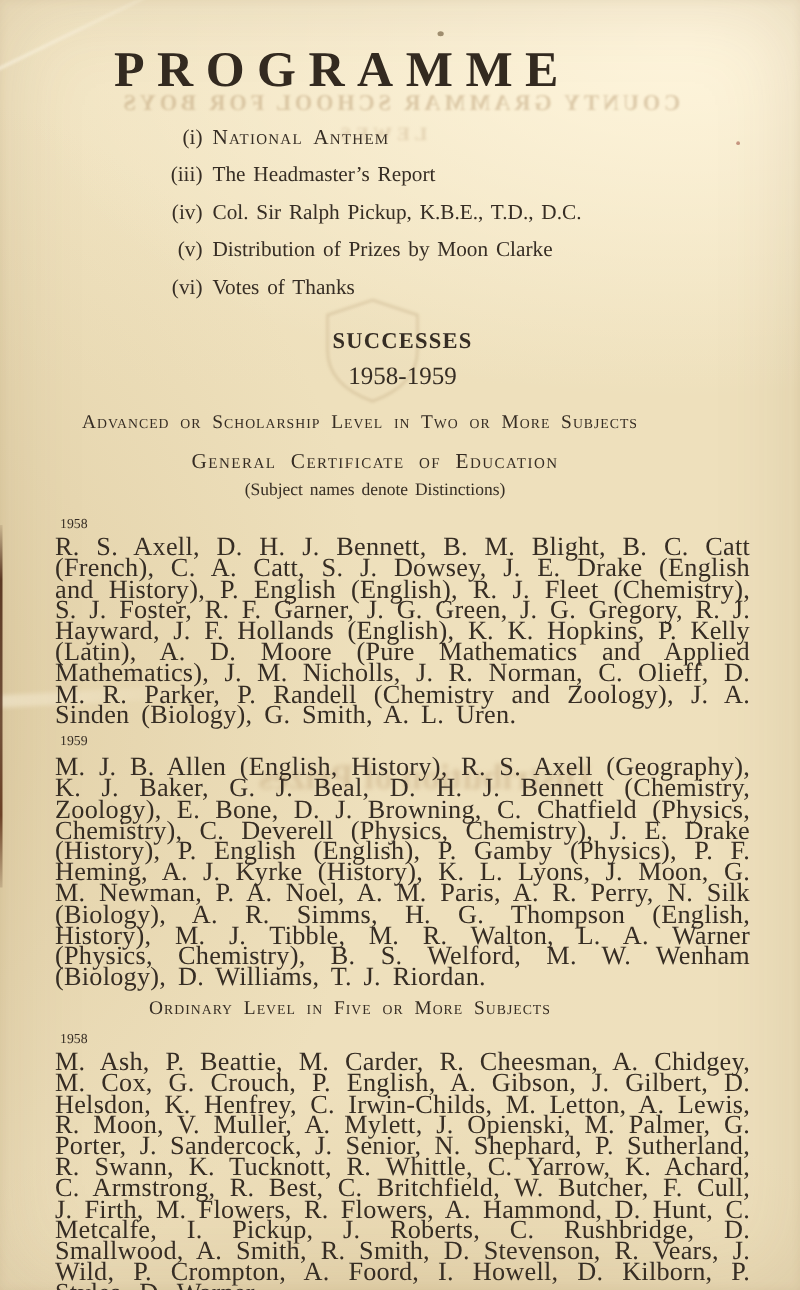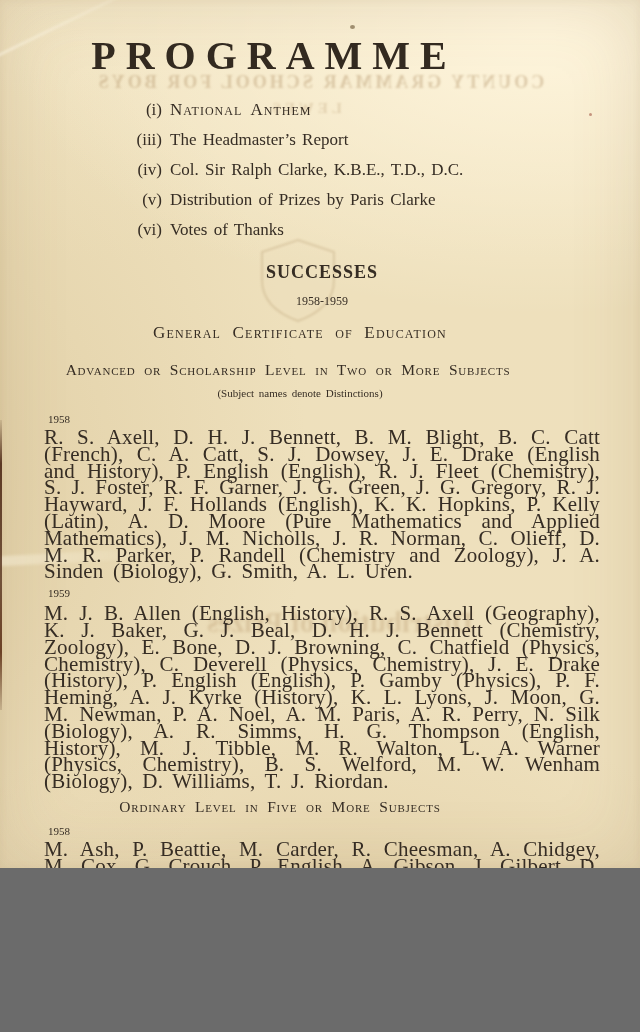--- a/index.html
+++ b/index.html
@@ -1,18 +1,18 @@
 <!DOCTYPE html>
 <html><head>
 <meta charset="utf-8">
 <style>
   html,body{margin:0;padding:0;background:#6b6b6b;}
   .paper{
     position:relative;
-    width:640px;height:868px;
+    width:640px;height:1032px;
     margin:0 auto;
     overflow:hidden;
     font-family:"Liberation Serif","DejaVu Serif",serif;
     color:#362d24;
     background:
       radial-gradient(900px 480px at 85% 3%, rgba(255,246,222,.95), rgba(255,246,222,0) 60%),
       radial-gradient(700px 900px at -12% 55%, rgba(213,192,146,.55), rgba(213,192,146,0) 55%),
       radial-gradient(640px 300px at 50% 102%, rgba(222,202,158,.5), rgba(222,202,158,0) 62%),
       linear-gradient(180deg,#f2e5c4 0%,#eee0bc 30%,#eee0bd 100%);
   }
@@ -31,25 +31,25 @@
   .prog-list{list-style:none;margin:22px 0 0;padding:0 0 0 76px;}
   .prog-list li{display:flex;height:20px;margin-bottom:10px;font-size:17px;line-height:20px;}
   .prog-list .num{width:42px;text-align:right;flex:none;}
   .prog-list .lbl{margin-left:8px;word-spacing:2px;text-align:right;}
   .sc{font-variant:small-caps;}
   .lbl.sc{letter-spacing:1px;word-spacing:4px;}
 
   
   .c{text-align:center;}
   .h-successes{margin-top:20px;font-size:18px;line-height:24px;font-weight:bold;letter-spacing:1px;}
-  .h-years{margin-top:6px;font-size:12px;line-height:22px;}
+  .h-years{margin-top:6px;font-size:20px;line-height:22px;}
   .h-cert{margin-top:10px;font-size:17px;line-height:22px;letter-spacing:1.2px;word-spacing:6px;transform:translateX(-22px);}
   .h-level{margin-top:15px;font-size:15.5px;line-height:21px;letter-spacing:.8px;word-spacing:4px;transform:translateX(-34px);}
   .h-level.ordinary{margin-top:6px;transform:translateX(-42px);}
-  .h-note{margin-top:3px;font-size:11px;line-height:20px;word-spacing:2px;transform:translateX(-22px);}
+  .h-note{margin-top:3px;font-size:14px;line-height:20px;word-spacing:2px;transform:translateX(-22px);}
 
   
   .year{margin:7px 0 0 4px;font-size:11px;line-height:18px;}
   .year.y59{margin-top:4px;}
   .year.yb{margin-top:5px;}
   .names{
     margin:1px 0 0;font-size:21px;line-height:16.8px;
     text-align:justify;text-align-last:left;word-spacing:4px;letter-spacing:.2px;
     hyphens:none;
   }
@@ -100,37 +100,37 @@
       <li>
         <span class="num">(i)</span>
         <span class="lbl sc">National Anthem</span>
       </li>
       <li>
         <span class="num">(iii)</span>
         <span class="lbl">The Headmaster’s Report</span>
       </li>
       <li>
         <span class="num">(iv)</span>
-        <span class="lbl">Col. Sir Ralph Clarke, K.B.E., T.D., D.C.</span>
+        <span class="lbl">Col. Sir Ralph Pickup, K.B.E., T.D., D.C.</span>
       </li>
       <li>
         <span class="num">(v)</span>
-        <span class="lbl">Distribution of Prizes by Paris Clarke</span>
+        <span class="lbl">Distribution of Prizes by Moon Clarke</span>
       </li>
       <li>
         <span class="num">(vi)</span>
         <span class="lbl">Votes of Thanks</span>
       </li>
     </ul>
 
     <div class="c h-successes">SUCCESSES</div>
     <div class="c h-years">1958-1959</div>
+    <div class="c h-level sc">Advanced or Scholarship Level in Two or More Subjects</div>
+
     <div class="c h-cert sc">General Certificate of Education</div>
-
-    <div class="c h-level sc">Advanced or Scholarship Level in Two or More Subjects</div>
     <div class="c h-note">(Subject names denote Distinctions)</div>
 
     <div class="year">1958</div>
     <p class="names">R. S. Axell, D. H. J. Bennett, B. M. Blight, B. C. Catt (French), C. A. Catt, S. J. Dowsey, J. E. Drake (English and History), P. English (English), R. J. Fleet (Chemistry), S. J. Foster, R. F. Garner, J. G. Green, J. G. Gregory, R. J. Hayward, J. F. Hollands (English), K. K. Hopkins, P. Kelly (Latin), A. D. Moore (Pure Mathematics and Applied Mathematics), J. M. Nicholls, J. R. Norman, C. Olieff, D. M. R. Parker, P. Randell (Chemistry and Zoology), J. A. Sinden (Biology), G. Smith, A. L. Uren.</p>
 
     <div class="year y59">1959</div>
     <p class="names p2">M. J. B. Allen (English, History), R. S. Axell (Geography), K. J. Baker, G. J. Beal, D. H. J. Bennett (Chemistry, Zoology), E. Bone, D. J. Browning, C. Chatfield (Physics, Chemistry), C. Deverell (Physics, Chemistry), J. E. Drake (History), P. English (English), P. Gamby (Physics), P. F. Heming, A. J. Kyrke (History), K. L. Lyons, J. Moon, G. M. Newman, P. A. Noel, A. M. Paris, A. R. Perry, N. Silk (Biology), A. R. Simms, H. G. Thompson (English, History), M. J. Tibble, M. R. Walton, L. A. Warner (Physics, Chemistry), B. S. Welford, M. W. Wenham (Biology), D. Williams, T. J. Riordan.</p>
 
     <div class="c h-level sc ordinary">Ordinary Level in Five or More Subjects</div>
 

